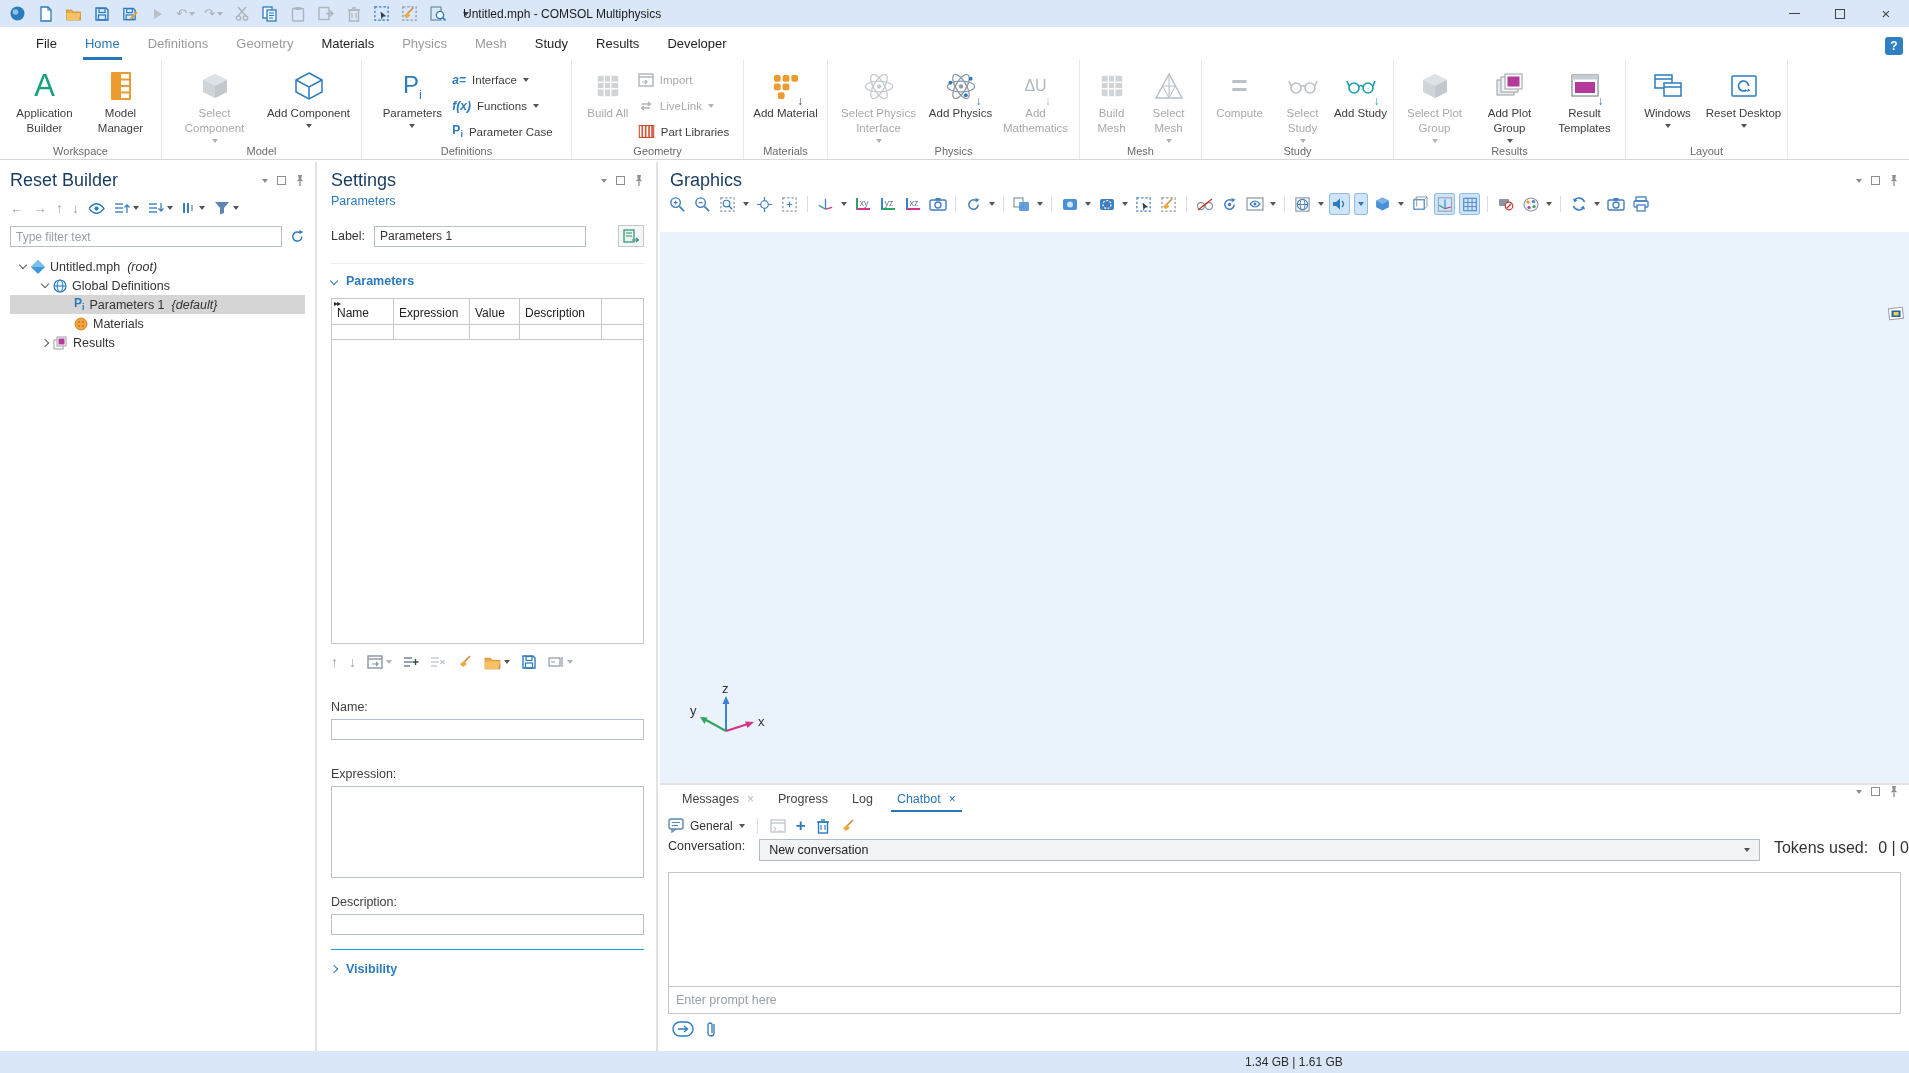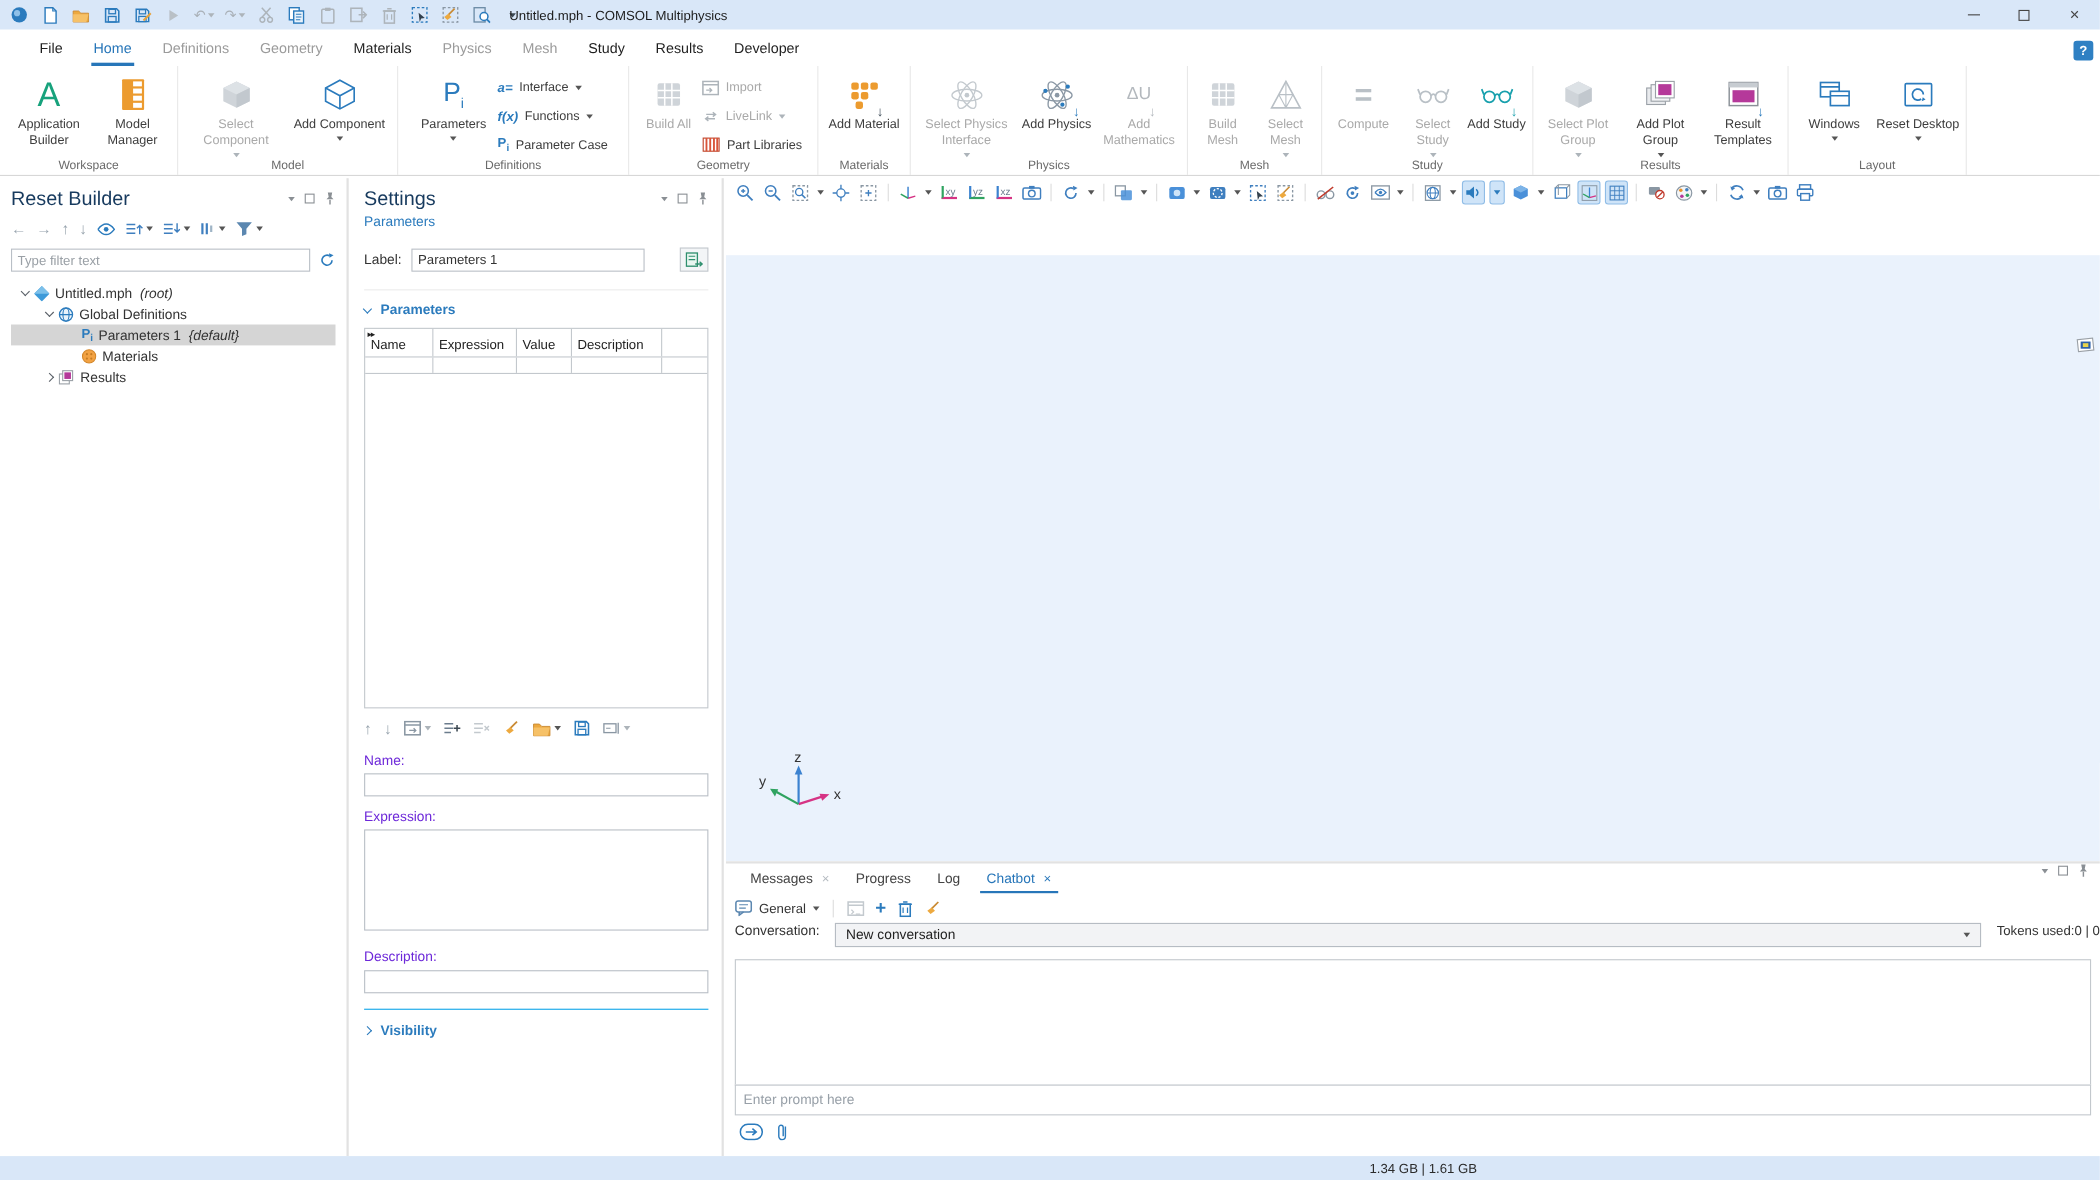--- a/index.html
+++ b/index.html
@@ -82,21 +82,21 @@
 .chev.exp{transform:rotate(45deg)}
 .chev.col{transform:rotate(-45deg)}
 .sep1{border-top:1px solid #ececec;margin-top:16px;padding-top:10px}
 .ptable{position:relative;margin-top:10px;height:346px;border:1px solid #c3c8cd;display:flex;flex-direction:column}
 .phrow{display:flex;height:26px;border-bottom:1px solid #c3c8cd}
 .psub{display:flex;height:15px;border-bottom:1px solid #c3c8cd}
 .phc{border-right:1px solid #c3c8cd;display:flex;align-items:center;padding:2px 5px 0;font-size:12px;color:#222}
 .c1{width:62px}.c2{width:76px}.c3{width:50px}.c4{width:82px}.c5{flex:1;border-right:none}
 .tarr{position:absolute;top:0;left:2px;font-size:8px;color:#222;letter-spacing:-1px}
 .sttb{display:flex;align-items:center;gap:11px;margin-top:7px;height:22px;color:#98a4ae;font-size:14px}
-.scap{margin:11px 0 5px;color:#6d28d9}
+.scap{margin:27px 0 5px;color:#404040}
 .stxt{width:313px}
 .sta{width:313px;height:92px;border:1px solid #b9bfc6;resize:none}
 .sdiv{border-top:1px solid #0ea5e9;margin-top:14px;padding-top:12px}
 
 .ghead{display:flex;align-items:center;padding:8px 10px 0}
 .gtb{display:flex;align-items:center;gap:6px;padding:4px 8px;height:26px}
 .gt{height:20px;min-width:19px;display:flex;align-items:center;justify-content:center;border-radius:2px;color:#3f7fbf;position:relative}
 .gt.active{background:#cfe4f8;box-shadow:0 0 0 1px #8fbce6}
 .gsep{width:1px;height:16px;background:#dcdcdc;margin:0 2px}
 .axlbl{font-size:9px;color:#6b7c8d;border-left:2px solid #2fa360;border-bottom:2px solid #d63384;padding:0 1px 0 2px;line-height:10px}
@@ -107,21 +107,21 @@
 .btabs{display:flex;align-items:flex-start;height:27px;padding-left:10px}
 .btab{display:flex;align-items:center;gap:8px;font-size:12.5px;color:#444;height:100%;padding:0 12px;position:relative}
 .btab .x{color:#b4bac0;font-size:12px}
 .btab.active{color:#2776b9}
 .btab.active .x{color:#2776b9}
 .btab.active:after{content:"";position:absolute;left:6px;right:6px;bottom:0;height:2px;background:#2776b9}
 .bptb{display:flex;align-items:center;gap:10px;height:27px;padding-left:8px;font-size:12px;color:#333}
 .convrow{display:flex;align-items:flex-start;height:26px;padding-left:8px}
 .combo{margin-left:14px;width:1046px;height:22px;background:#f2f3f5;border:1px solid #b6bcc3;display:flex;align-items:center;padding:0 9px;font-size:12.5px;color:#222}
 .combo .caret{margin-left:auto}
-.tokens{display:flex;margin-left:14px;font-size:12px;color:#333;white-space:nowrap}
+.tokens{display:flex;gap:10px;margin-left:14px;font-size:16px;color:#333;white-space:nowrap}
 .chatbox{margin:7px 8px 0;height:115px;border:1px solid #c3c8cd;background:#fff}
 .promptbox{margin:-1px 8px 0;height:28px;border:1px solid #c3c8cd;background:#fff;display:flex;align-items:center;padding:0 7px;color:#98a0a8;font-size:12.5px}
 .sendrow{display:flex;align-items:center;gap:12px;margin:7px 0 0 12px}
 
 #sb{position:absolute;left:0;top:1051px;width:100%;height:22px;background:#d9e7f8}
 #sb .mem{position:absolute;left:1245px;top:0;line-height:22px;font-size:12px;color:#2b2b2b}
 .i17{width:17px;height:17px}
 </style>
 </head>
 <body>
@@ -901,20 +901,30 @@
   <div class="scap" style="margin-top:14px">Description:</div>
   <input class="sinput stxt" style="">
 
   <div class="sect sdiv">
     <span class="chev col"></span>
     <span>Visibility</span>
   </div>
 </div>
 
 <div id="gx" class="panel">
+  <div class="ghead">
+    <span class="ptitle">Graphics</span>
+    <span class="pmini">
+      <span class="caret" style="border-top-color:#8a8f94"></span>
+      <span class="fbox"></span>
+      <svg width="10" height="13" viewBox="0 0 10 13">
+          <use href="#pin"></use>
+        </svg>
+    </span>
+  </div>
   <div class="gtb">
     <span class="gt">
         <svg class="i17" viewBox="0 0 18 18">
           <use href="#mag"></use>
           <path d="M5 7 h4 M7 5 v4" stroke="currentColor" stroke-width="1.3"></path>
         </svg>
       </span>
     <span class="gt">
         <svg class="i17" viewBox="0 0 18 18">
           <use href="#mag"></use>

